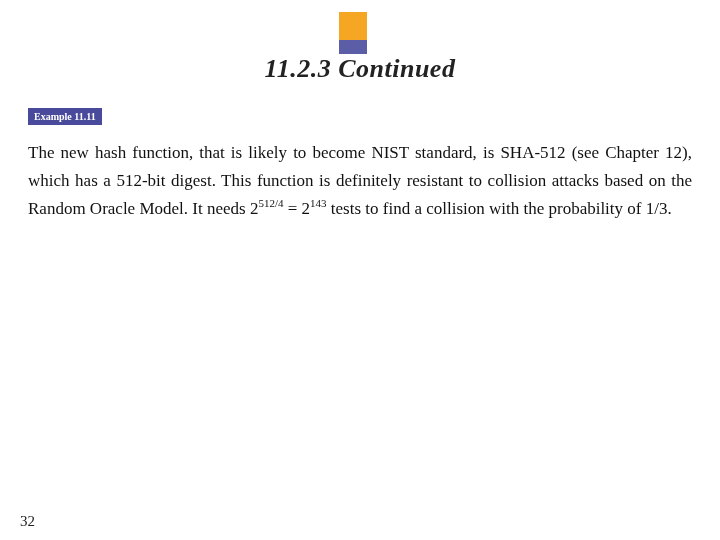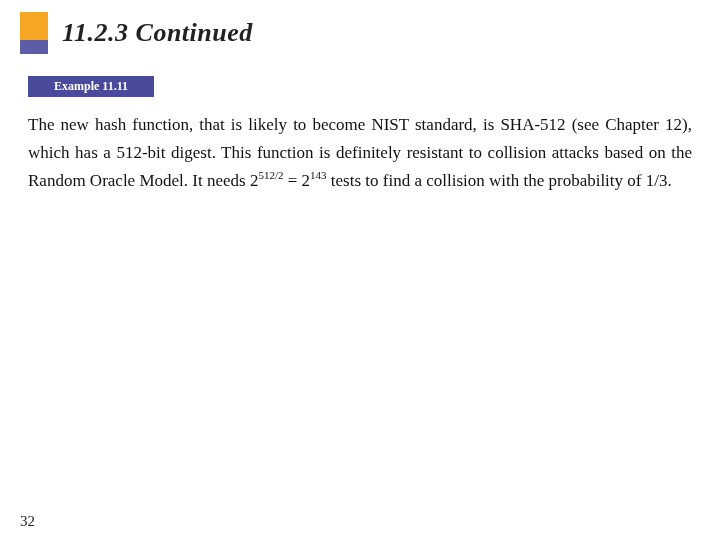--- a/index.html
+++ b/index.html
@@ -1,18 +1,19 @@
 <!DOCTYPE html>
 <html><head>
   <meta charset="utf-8">
   <style>
     * {
       margin: 0;
       padding: 0;
       box-sizing: border-box;
+      flex-direction: column;
     }
 
     body {
       width: 720px;
       height: 540px;
       background: #ffffff;
       font-family: 'Times New Roman', Times, serif;
       position: relative;
       overflow: hidden;
     }
@@ -51,23 +52,23 @@
     }
 
     .content {
       padding: 14px 28px 14px 28px;
     }
 
     .example-badge {
       display: inline-block;
       background: #4a4a9c;
       color: #ffffff;
-      font-size: 12px;
+      font-size: 10px;
       font-weight: bold;
-      padding: 3px 26px;
+      padding: 3px 6px;
       margin-bottom: 14px;
     }
 
     .body-text {
       font-size: 17px;
       line-height: 1.65;
       color: #111111;
       text-align: justify;
     }
 
@@ -94,17 +95,17 @@
     <div class="square-top"></div>
     <div class="square-bottom"></div>
   </div>
   <h1 class="title">11.2.3  Continued</h1>
 </div>
 
 <div class="content">
   <div class="example-badge">Example 11.11</div>
 
   <p class="body-text">
-    <span>The new hash function, that is likely to become NIST standard, is SHA-512 (see Chapter 12), which has a 512-bit digest. This function is definitely resistant to collision attacks based on the Random Oracle Model. It needs 2</span><sup>512/2</sup><span> = 2</span><sup>143</sup><span> tests to find a collision with the probability of 1/3.</span>
+    <span>The new hash function, that is likely to become NIST standard, is SHA-512 (see Chapter 12), which has a 512-bit digest. This function is definitely resistant to collision attacks based on the Random Oracle Model. It needs 2</span><sup>512/4</sup><span> = 2</span><sup>143</sup><span> tests to find a collision with the probability of 1/3.</span>
   </p>
 </div>
 
 <div class="page-number">32</div>
 
 </body></html>

